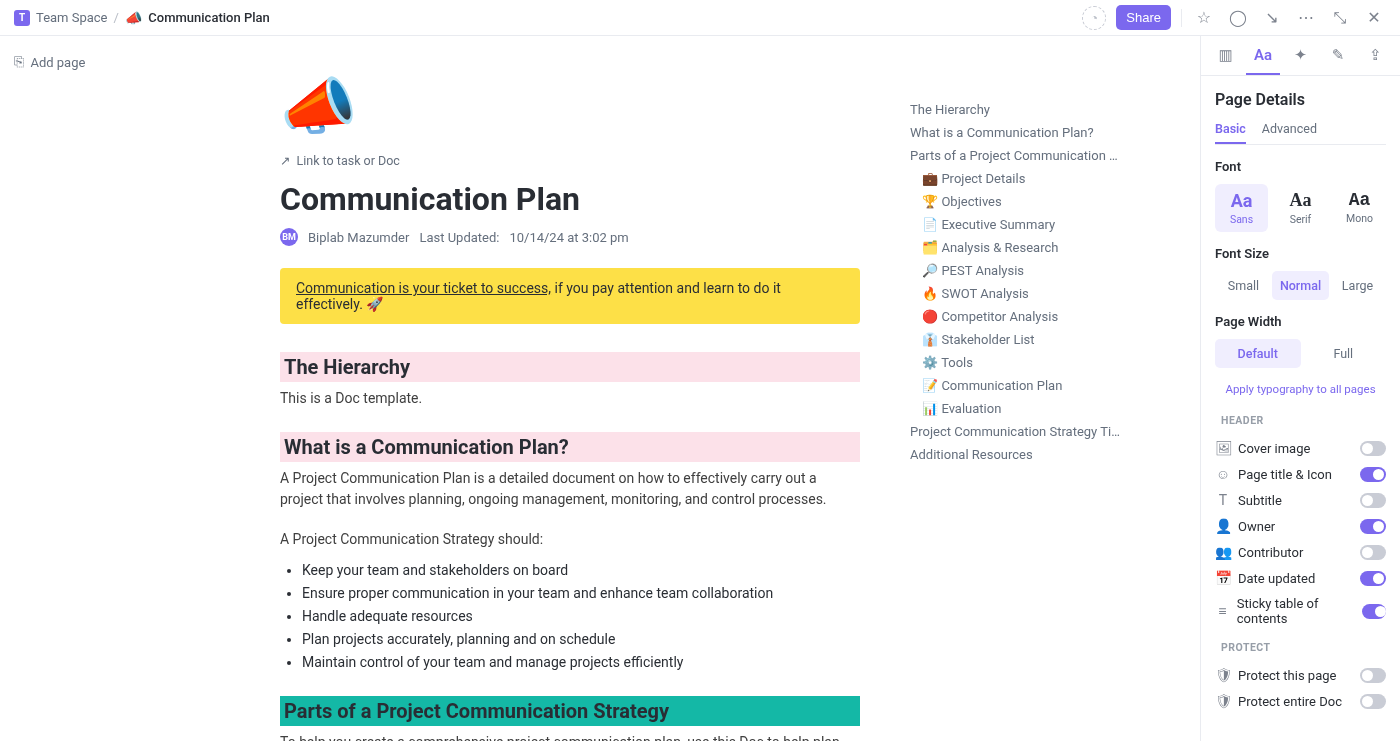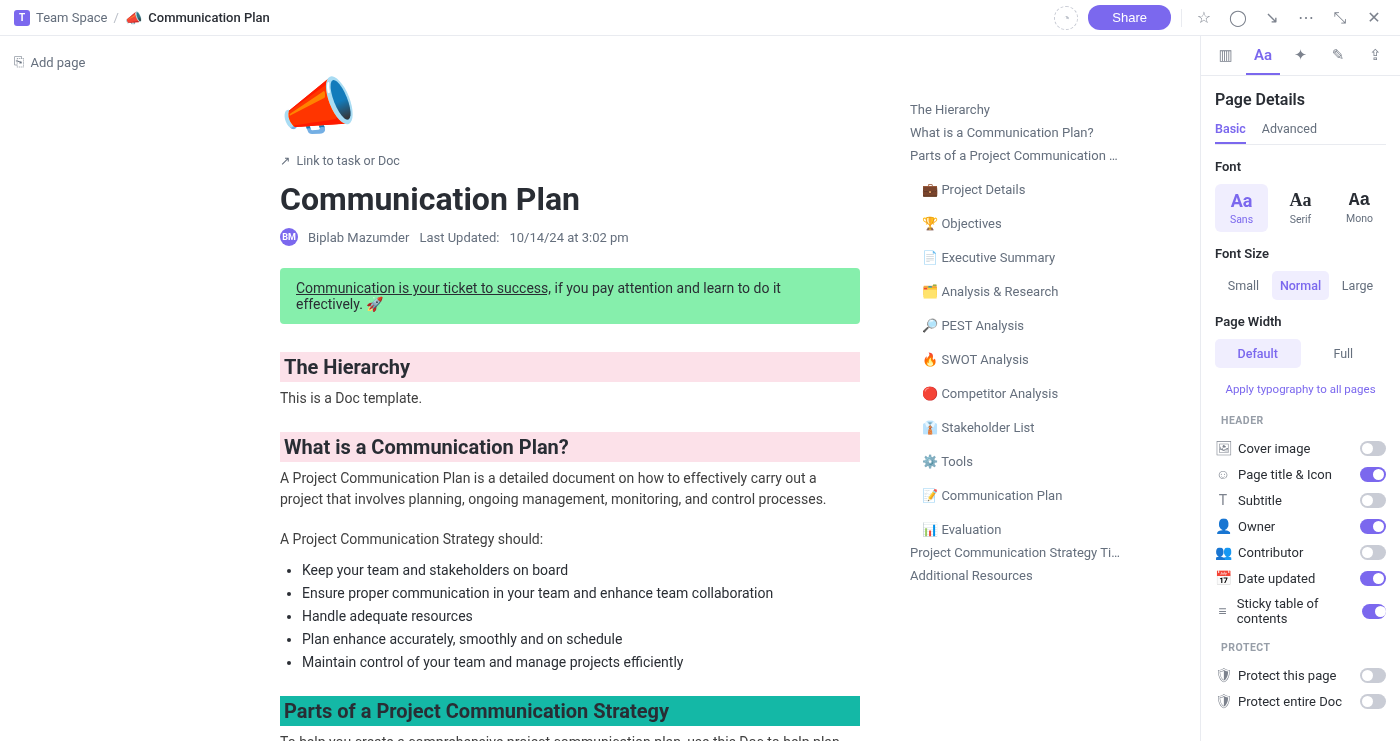--- a/index.html
+++ b/index.html
@@ -6,53 +6,53 @@
 body { font-family: -apple-system, BlinkMacSystemFont, 'Segoe UI', Roboto, sans-serif; background: #fff; color: #292d34; font-size: 14px; overflow: hidden; }
 
 
 .topbar { display: flex; align-items: center; justify-content: space-between; height: 36px; padding: 0 14px; border-bottom: 1px solid #e9ebf0; }
 .breadcrumb { display: flex; align-items: center; gap: 6px; font-size: 13px; color: #656f7d; }
 .breadcrumb .space-badge { width: 16px; height: 16px; background: #7b68ee; border-radius: 3px; display: inline-flex; align-items: center; justify-content: center; color: #fff; font-size: 10px; font-weight: 700; }
 .breadcrumb .sep { color: #b9bec7; }
 .breadcrumb .doc-icon { color: #d4a75e; font-size: 14px; }
 .breadcrumb .doc-title { color: #292d34; font-weight: 500; }
 .top-actions { display: flex; align-items: center; gap: 10px; }
-.share-btn { background: #7b68ee; color: #fff; border: none; padding: 5px 24px; border-radius: 12px; font-size: 13px; font-weight: 500; cursor: pointer; }
+.share-btn { background: #7b68ee; color: #fff; border: none; padding: 5px 10px; border-radius: 5px; font-size: 13px; font-weight: 500; cursor: pointer; }
 .icon-btn { width: 24px; height: 24px; border: none; background: none; color: #7c828d; cursor: pointer; display: inline-flex; align-items: center; justify-content: center; font-size: 16px; }
 .divider-v { width: 1px; height: 18px; background: #e9ebf0; }
 .round-dash { width: 24px; height: 24px; border: 1.5px dashed #c9ccd5; border-radius: 50%; display: inline-flex; align-items: center; justify-content: center; color: #b9bec7; font-size: 12px; }
 
 
 .layout { display: flex; height: calc(100vh - 36px); }
 .left-col { width: 180px; padding: 18px 14px; color: #656f7d; font-size: 13px; }
 .left-col .add-page { display: flex; align-items: center; gap: 6px; cursor: pointer; }
 .center-col { flex: 1; overflow-y: auto; padding: 20px 40px 40px 100px; position: relative; }
 .right-panel { width: 200px; border-left: 1px solid #e9ebf0; display: flex; flex-direction: column; }
 
 
 .doc-icon-large { font-size: 62px; margin-bottom: 4px; margin-top: 14px; filter: hue-rotate(15deg) saturate(1.8); }
 .link-task { display: flex; align-items: center; gap: 6px; color: #656f7d; font-size: 12.5px; margin: 10px 0 12px; cursor: pointer; }
 .doc-title-main { font-size: 32px; font-weight: 700; color: #292d34; margin-bottom: 10px; }
 .meta-row { display: flex; align-items: center; gap: 10px; color: #656f7d; font-size: 13px; margin-bottom: 22px; }
 .avatar { width: 18px; height: 18px; border-radius: 50%; background: #7b68ee; color: #fff; font-size: 9px; font-weight: 700; display: inline-flex; align-items: center; justify-content: center; }
-.callout { background: #86efac; padding: 12px 16px; border-radius: 4px; font-size: 14px; color: #2a2e34; margin-bottom: 28px; max-width: 580px; }
+.callout { background: #fde047; padding: 12px 16px; border-radius: 4px; font-size: 14px; color: #2a2e34; margin-bottom: 28px; max-width: 580px; }
 .callout .u { text-decoration: underline; }
 .content-area { max-width: 580px; }
 h2.section-h { font-size: 20px; font-weight: 700; padding: 3px 4px; margin-bottom: 6px; margin-top: 22px; }
 .bg-pink { background: #fce1e9; }
 .bg-purple { background: #14b8a6; }
 .body-text { font-size: 14px; color: #404040; line-height: 1.55; margin-bottom: 8px; }
 .body-text .u { text-decoration: underline; }
 ul.blist { list-style: disc; padding-left: 22px; }
 ul.blist li { font-size: 14px; color: #2a2e34; line-height: 1.65; }
 
 
 .outline { position: absolute; left: 730px; top: 62px; width: 210px; font-size: 13px; color: #656f7d; }
 .outline .lvl1 { padding: 4px 0; cursor: pointer; white-space: nowrap; overflow: hidden; text-overflow: ellipsis; }
-.outline .lvl2 { padding: 4px 0 4px 12px; cursor: pointer; white-space: nowrap; overflow: hidden; text-overflow: ellipsis; margin-top: 11px; }
+.outline .lvl2 { padding: 4px 0 4px 12px; cursor: pointer; white-space: nowrap; overflow: hidden; text-overflow: ellipsis; }
 
 
 .panel-tabs { display: flex; align-items: center; height: 40px; border-bottom: 1px solid #e9ebf0; padding: 0 8px; gap: 4px; }
 .panel-tab { width: 40px; height: 38px; display: inline-flex; align-items: center; justify-content: center; color: #7c828d; font-size: 15px; border-bottom: 2px solid transparent; cursor: pointer; }
 .panel-tab.active { color: #7b68ee; border-bottom-color: #7b68ee; font-weight: 600; }
 .panel-scroll { flex: 1; overflow-y: auto; padding: 14px 14px 20px; }
 .panel-title { font-size: 16px; font-weight: 600; margin-bottom: 12px; }
 .sub-tabs { display: flex; gap: 16px; font-size: 12.5px; color: #656f7d; border-bottom: 1px solid #e9ebf0; margin-bottom: 14px; }
 .sub-tabs .st { padding-bottom: 6px; cursor: pointer; }
 .sub-tabs .st.active { color: #7b68ee; border-bottom: 2px solid #7b68ee; font-weight: 600; }
@@ -131,21 +131,21 @@
       <h2 class="section-h bg-pink">The Hierarchy</h2>
       <p class="body-text">This is a Doc template.</p>
 
       <h2 class="section-h bg-pink">What is a Communication Plan?</h2>
       <p class="body-text">A Project Communication Plan is a detailed document on how to effectively carry out a project that involves planning, ongoing management, monitoring, and control processes.</p>
       <p class="body-text" style="margin-top:18px">A Project Communication Strategy should:</p>
       <ul class="blist">
         <li>Keep your team and stakeholders on board</li>
         <li>Ensure proper communication in your team and enhance team collaboration</li>
         <li>Handle adequate resources</li>
-        <li>Plan enhance accurately, smoothly and on schedule</li>
+        <li>Plan projects accurately, planning and on schedule</li>
         <li>Maintain control of your team and manage projects efficiently</li>
       </ul>
 
       <h2 class="section-h bg-purple">Parts of a Project Communication Strategy</h2>
       <p class="body-text">
         <span class="u">To help you</span><span> create a comprehensive project communication plan, </span><span class="u">use this Doc to help plan out </span><br>
       </p>
     </div>
 
     <div class="outline" id="outline">

